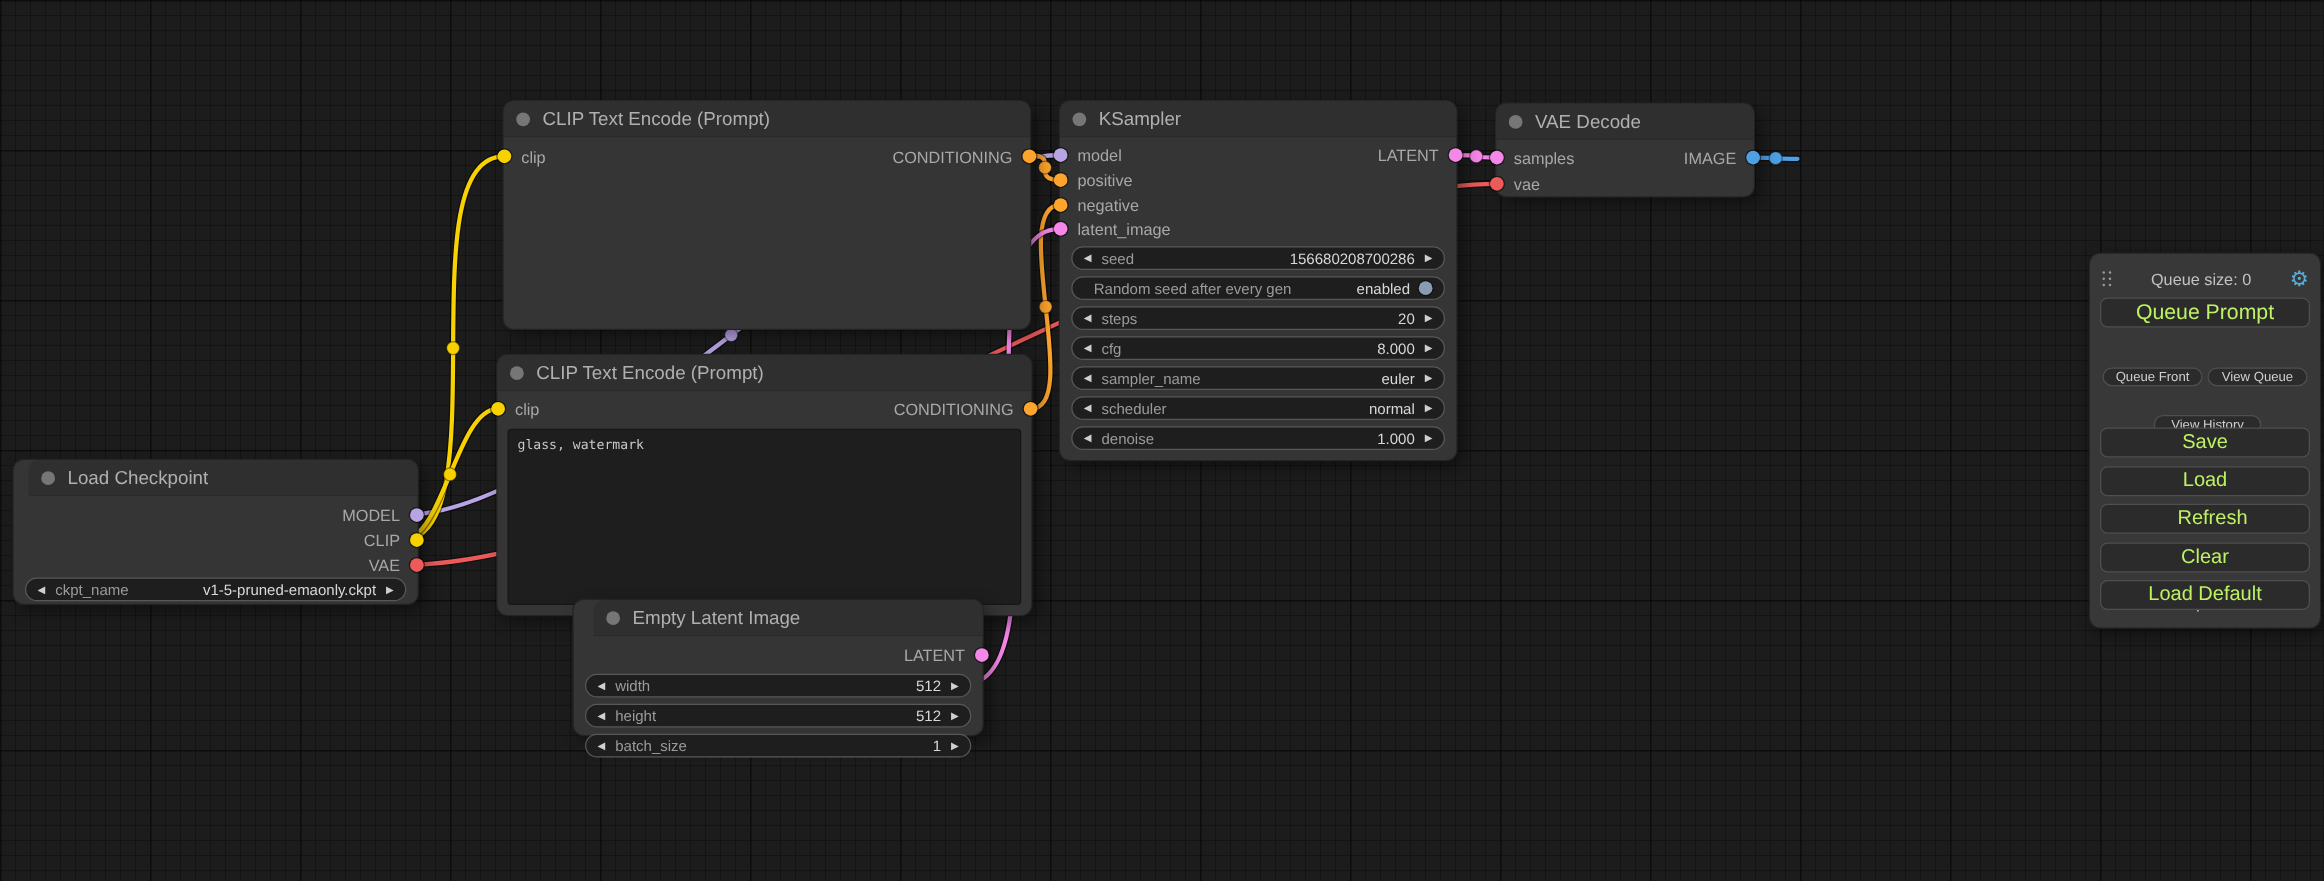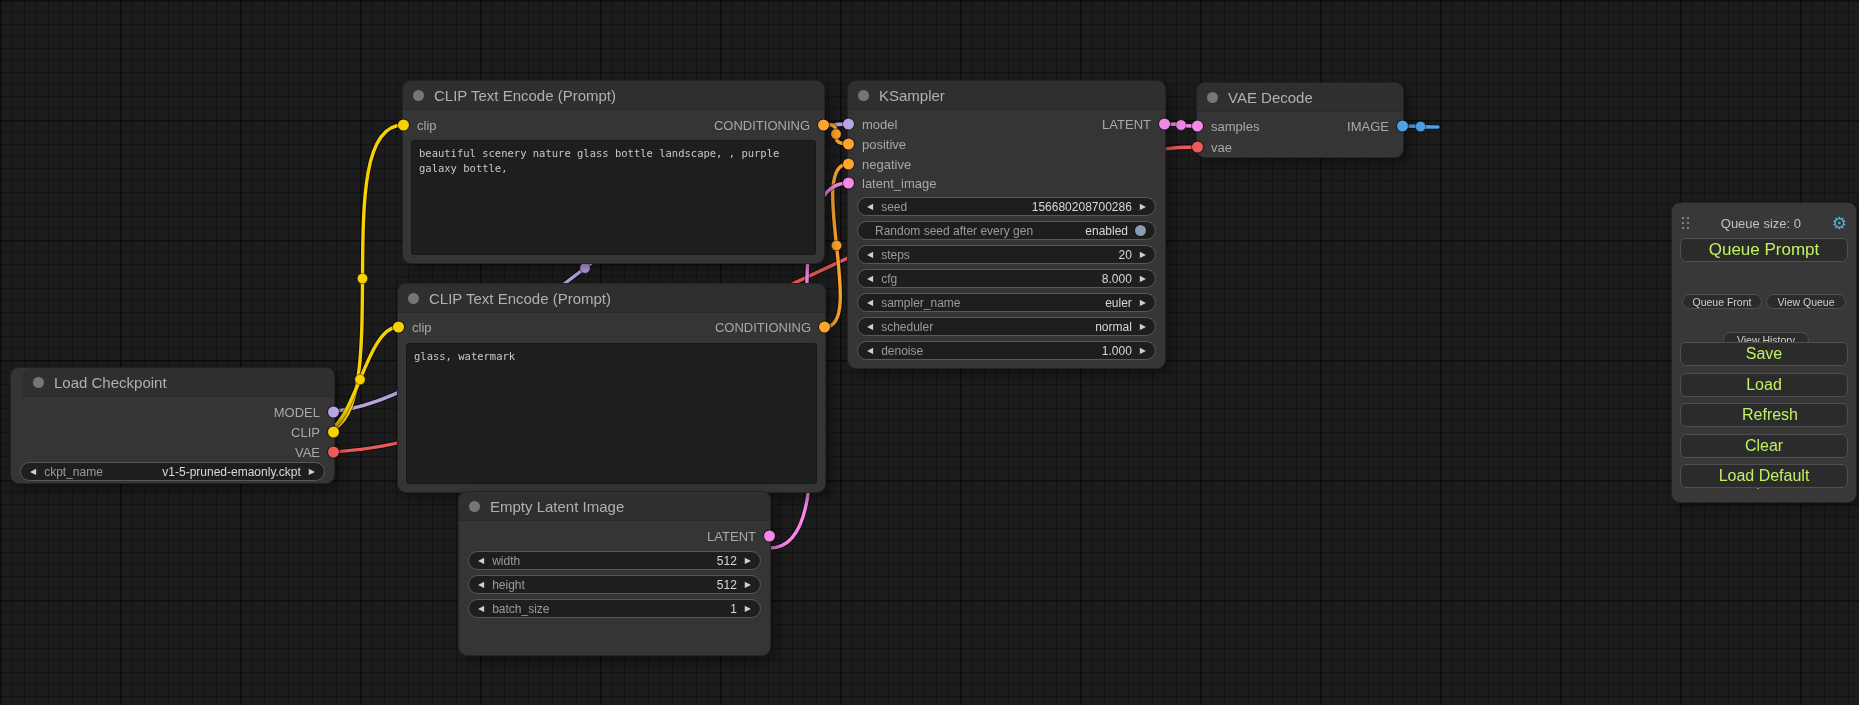--- a/index.html
+++ b/index.html
@@ -139,21 +139,20 @@
       <span class="title-dot"></span>
       <span class="title-text">CLIP Text Encode (Prompt)</span>
     </div>
     <div class="row" style="top:34px;">
       <span class="dot in" style="background-color: rgb(247, 209, 0);"></span>
       <span class="lbl">clip</span>
       <span class="spacer"></span>
       <span class="lbl">CONDITIONING</span>
       <span class="dot out" style="background-color: rgb(252, 164, 45);"></span>
     </div>
-    <div class="prompt-box" style="top:59px;height:115px;">beautiful scenery nature glass bottle landscape, , purple galaxy bottle,</div>
   </div>
 
   <div class="node" style="left:398px;top:284px;width:427px;height:208px;">
     <div class="node-title">
       <span class="title-dot"></span>
       <span class="title-text">CLIP Text Encode (Prompt)</span>
     </div>
     <div class="row" style="top:33px;">
       <span class="dot in" style="background-color: rgb(247, 209, 0);"></span>
       <span class="lbl">clip</span>
@@ -250,21 +249,21 @@
       <span class="lbl">IMAGE</span>
       <span class="dot out" style="background-color: rgb(78, 159, 228);"></span>
     </div>
     <div class="row" style="top:54px;">
       <span class="dot in" style="background-color: rgb(237, 90, 90);"></span>
       <span class="lbl">vae</span>
     </div>
   </div>
 
 
-  <div class="node" style="left:459px;top:492px;width:311px;height:163px;">
+  <div class="node" style="left:459px;top:480px;width:311px;height:108px;padding-left:16px;">
     <div class="node-title">
       <span class="title-dot"></span>
       <span class="title-text">Empty Latent Image</span>
     </div>
     <div class="row" style="top:34px;">
       <span class="spacer"></span>
       <span class="lbl">LATENT</span>
       <span class="dot out" style="background-color: rgb(244, 135, 232);"></span>
     </div>
     <div class="widget" style="top:59px;">

